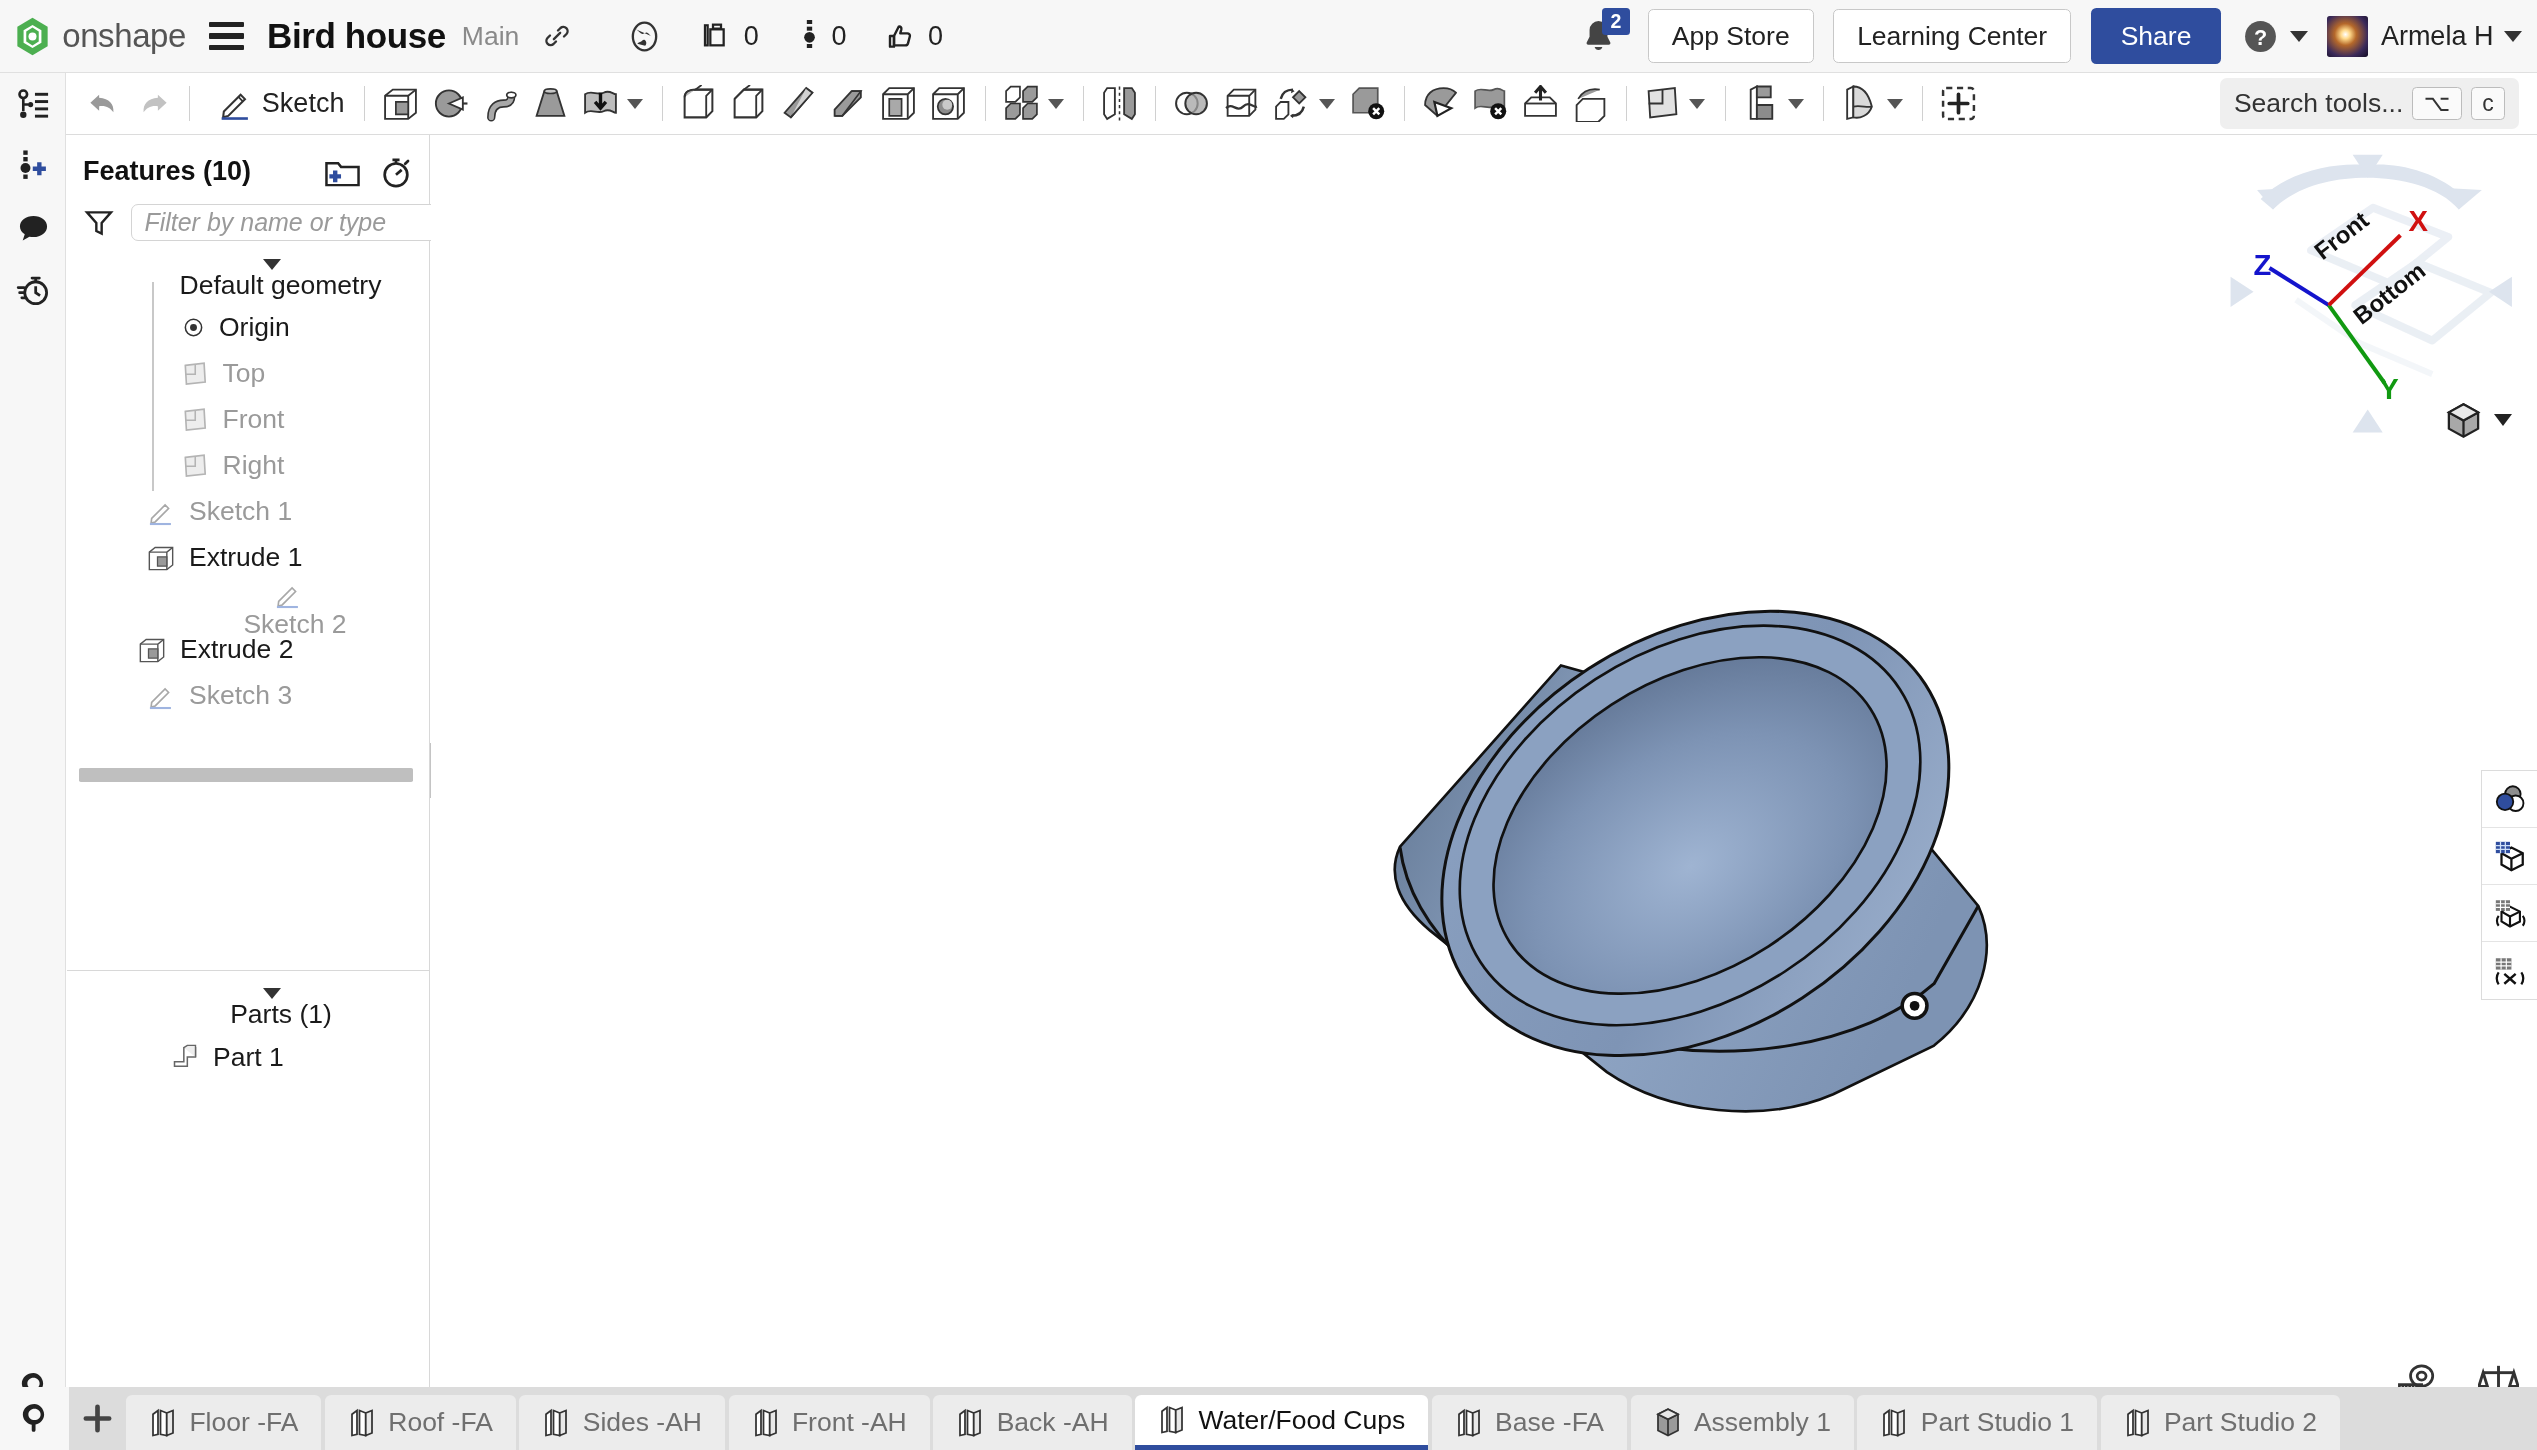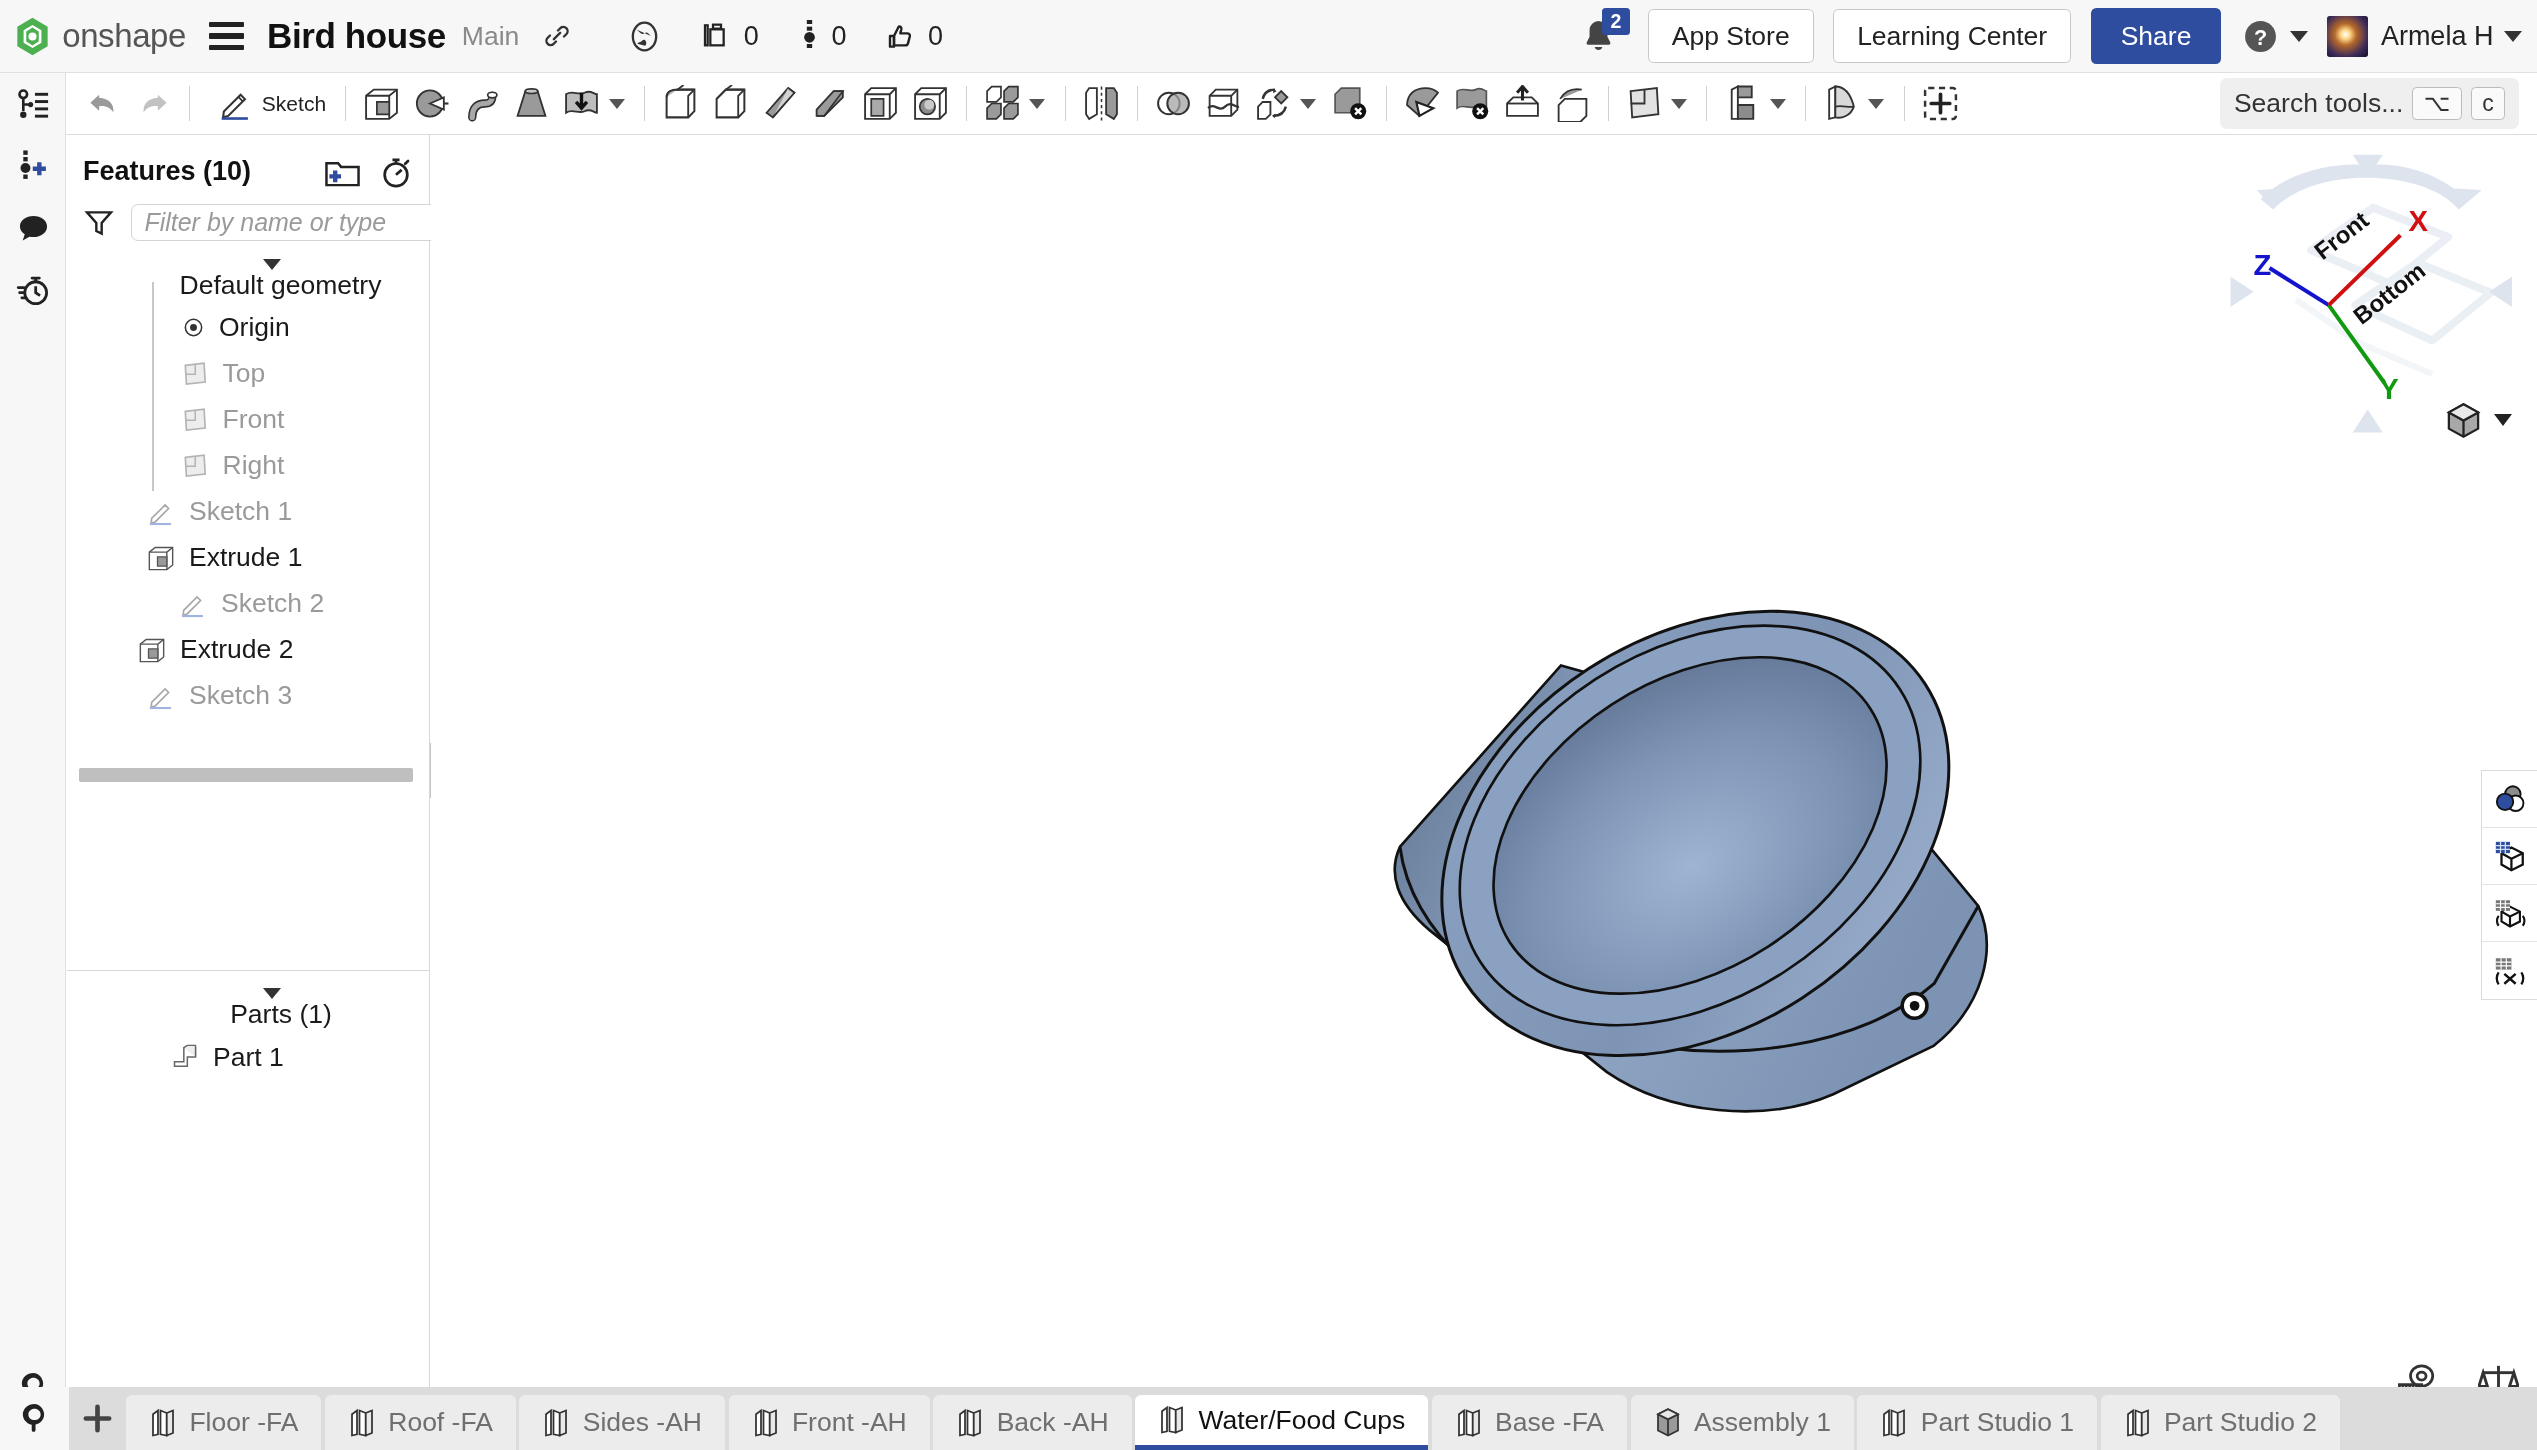--- a/index.html
+++ b/index.html
@@ -63,21 +63,21 @@
 
   
   .toolbar {
     position: absolute; top: 73px; left: 66px; width: 2471px; height: 62px;
     background: #fff; border-bottom: 0.9px solid #dcdcdc;
     display: flex; align-items: center; padding-left: 12.4px;
   }
   .tb-btn { height: 53px; min-width: 50px; display: flex; align-items: center; justify-content: center; cursor: pointer; padding: 0 5.3px; }
   .tb-sep { width: 0.9px; height: 35px; background: #d0d0d0; margin: 0 10.6px; }
   .tb-sketch { display: flex; align-items: center; cursor: pointer; padding: 0 8.8px; }
-  .tb-sketch span { font-size: 21px; color: #222; margin-left: 8.8px; }
+  .tb-sketch span { font-size: 27px; color: #222; margin-left: 8.8px; }
   .tb-caret { width: 0; height: 0; border-left: 8.8px solid transparent; border-right: 8.8px solid transparent; border-top: 10.6px solid #555; margin: 0 8.8px 0 1.8px; cursor: pointer; }
   .search-tools {
     margin-left: auto; margin-right: 17.7px; background: #efefef; border-radius: 7px;
     display: flex; align-items: center; padding: 8.8px 14px; cursor: pointer;
   }
   .search-tools .st-label { font-size: 26.5px; color: #333; }
   .kbd {
     border: 0.9px solid #bcbcbc; border-radius: 4.4px; background: #fafafa;
     font-size: 23px; color: #333; padding: 1.8px 10.6px; margin-left: 8.8px;
     font-family: "Liberation Sans", sans-serif;
@@ -685,21 +685,21 @@
       <span>
         <svg width="28" height="28" viewBox="0 0 24 24">
             <path d="M2 7 L7 3 L22 3 L22 18 L17 22 L2 22 Z" fill="#fff" stroke="#555" stroke-width="1.2"></path>
             <path d="M2 7h15v15M17 7l5-4" fill="none" stroke="#555" stroke-width="1.2"></path>
             <path d="M9 11h8v8H9z" fill="#9a9a9a" stroke="#555" stroke-width="1.1"></path>
           </svg>
       </span>
       <span class="tree-label">Extrude 1</span>
     </div>
 
-    <div class="tree-row" style="padding-left:112px;">
+    <div class="tree-row" style="padding-left:80px;flex-direction:column;">
       <span>
         <svg width="28" height="28" viewBox="0 0 24 24">
             <path d="M4 17.5 L15.5 6 L18.5 9 L7 20.5 L3.5 21.5 Z" fill="#fff" stroke="#a8a8a8" stroke-width="1.4"></path>
             <path d="M2.5 22.3h18" stroke="#9fb4e0" stroke-width="1.8"></path>
           </svg>
       </span>
       <span class="tree-label dim">Sketch 2</span>
     </div>
 
     <div class="tree-row" style="">

